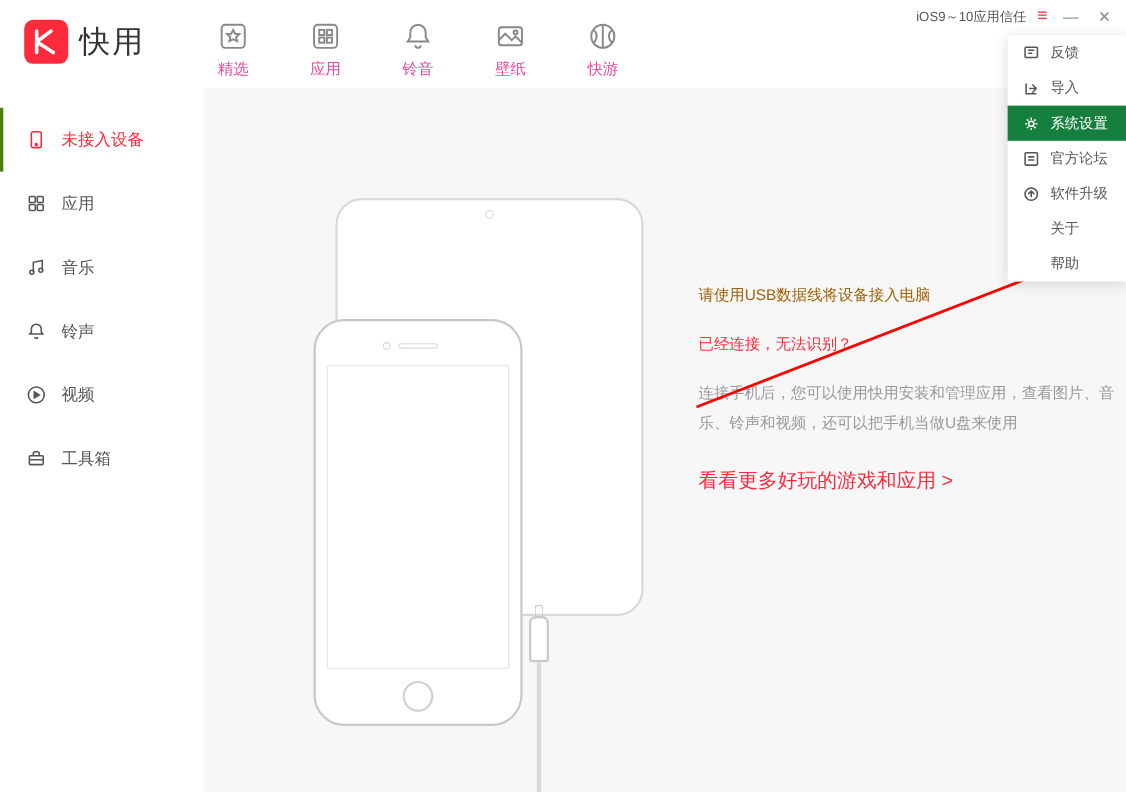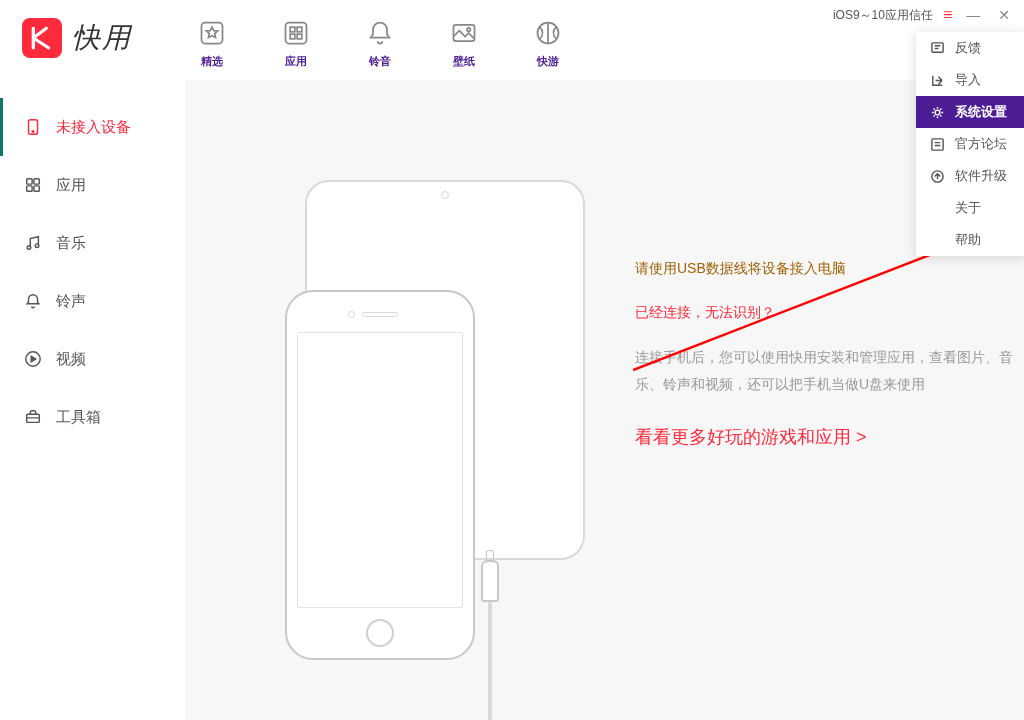--- a/index.html
+++ b/index.html
@@ -1,43 +1,43 @@
 <!DOCTYPE html>
 <html><head>
 <meta charset="utf-8">
 <style>
 * { margin: 0; padding: 0; box-sizing: border-box; font-family: "Microsoft YaHei", "PingFang SC", sans-serif; }
 body { width: 1024px; height: 720px; background: #fff; position: relative; overflow: hidden; }
 
 
 .topbar { height: 80px; display: flex; align-items: flex-start; padding: 0 16px; border-bottom: 1px solid #fff; position: relative; }
-.logo-block { display: flex; align-items: center; gap: 10px; margin-top: 18px; margin-left: 6px; font-style: italic; }
+.logo-block { display: flex; align-items: center; gap: 10px; margin-top: 18px; margin-left: 6px; }
 .logo { width: 40px; height: 40px; background: #ff2a3c; border-radius: 8px; display: flex; align-items: center; justify-content: center; }
 .logo svg { width: 26px; height: 26px; }
 .brand { font-size: 28px; color: #333; font-weight: 400; letter-spacing: 2px; }
 
 .topnav { display: flex; gap: 12px; margin-left: 44px; margin-top: 18px; }
 .topnav-item { display: flex; flex-direction: column; align-items: center; width: 72px; cursor: pointer; }
 .topnav-icon { width: 34px; height: 30px; display: flex; align-items: center; justify-content: center; color: #888; margin-bottom: 6px; }
 .topnav-icon svg { width: 28px; height: 28px; stroke: #888; fill: none; stroke-width: 1.5; }
-.topnav-label { font-size: 11px; color: #4c1d95; font-weight: bold; }
+.topnav-label { font-size: 14px; color: #ec4899; }
 
 .top-right { position: absolute; right: 10px; top: 6px; display: flex; align-items: center; gap: 10px; font-size: 12px; color: #666; justify-content: center; }
 .trust-link { color: #555; }
 .hamburger { color: #ff2a3c; font-size: 16px; cursor: pointer; }
 .min-btn, .close-btn { cursor: pointer; font-size: 14px; color: #888; padding: 0 4px; }
 
 .device-status { position: absolute; right: 16px; top: 40px; display: flex; align-items: center; gap: 6px; color: #ff2a3c; font-size: 14px; }
 .device-status svg { width: 16px; height: 24px; stroke: #ff2a3c; fill: none; stroke-width: 1.5; }
 
 
 .layout { display: flex; height: calc(100% - 80px); }
 .sidebar { width: 185px; background: #fff; padding-top: 18px; }
 .side-item { display: flex; align-items: center; gap: 14px; padding: 0 24px; height: 58px; font-size: 15px; color: #555; cursor: pointer; }
-.side-item.active { color: #ff2a3c; border-left: 3px solid #0f766e; padding-left: 21px; background: #fff; }
+.side-item.active { color: #ff2a3c; border-left: 3px solid #4d7c0f; padding-left: 21px; background: #fff; }
 .side-item svg { width: 18px; height: 18px; fill: none; stroke: currentColor; stroke-width: 1.6; }
 
 .main { flex: 1; background: #f7f7f7; position: relative; display: flex; }
 .illustration { width: 380px; height: 450px; margin: 80px 0 0 40px; position: relative; }
 .tablet { position: absolute; left: 80px; top: 20px; width: 280px; height: 380px; border: 2px solid #d9d9d9; border-radius: 24px; background: #fff; }
 .tablet::before { content:""; position:absolute; top:9px; left:50%; transform:translateX(-50%); width:6px; height:6px; border:1.5px solid #d9d9d9; border-radius:50%; }
 .phone { position: absolute; left: 60px; top: 130px; width: 190px; height: 370px; border: 2px solid #c8c8c8; border-radius: 28px; background: #fff; }
 .phone-screen { position: absolute; top: 40px; left: 10px; right: 10px; bottom: 50px; border: 1.5px solid #e3e3e3; border-radius: 2px; }
 .phone-home { position: absolute; bottom: 11px; left: 50%; transform: translateX(-50%); width: 28px; height: 28px; border: 2px solid #d0d0d0; border-radius: 50%; }
 .phone-speaker { position:absolute; top:20px; left:50%; transform:translateX(-50%); width:36px; height:5px; border:1.5px solid #d9d9d9; border-radius:3px; }
@@ -49,21 +49,21 @@
 
 .content-text { margin: 180px 0 0 30px; max-width: 380px; }
 .headline { font-size: 14px; color: #a16207; margin-bottom: 18px; }
 .link-red { color: #ff2a3c; font-size: 14px; display: block; margin-bottom: 22px; cursor: pointer; margin-top: 26px; }
 .desc { font-size: 14px; color: #999; line-height: 1.9; margin-bottom: 28px; }
 .more-link { color: #ff2a3c; font-size: 18px; cursor: pointer; }
 
 
 .dropdown { position: absolute; right: 0; top: 32px; width: 108px; background: #fff; box-shadow: 0 2px 12px rgba(0,0,0,0.15); z-index: 10; }
 .dd-item { display: flex; align-items: center; gap: 10px; padding: 0 14px; height: 32px; font-size: 13px; color: #555; cursor: pointer; }
-.dd-item.highlight { background: #4c1d95; color: #fff; font-weight: bold; }
+.dd-item.highlight { background: #15803d; color: #fff; }
 .dd-item svg { width: 15px; height: 15px; stroke: currentColor; fill: none; stroke-width: 1.5; }
 .dd-item.no-icon { padding-left: 39px; }
 
 
 .arrow-svg { position: absolute; left: 448px; top: 100px; pointer-events: none; z-index: 5; }
 </style>
 </head>
 <body>
 
 <div class="topbar">

